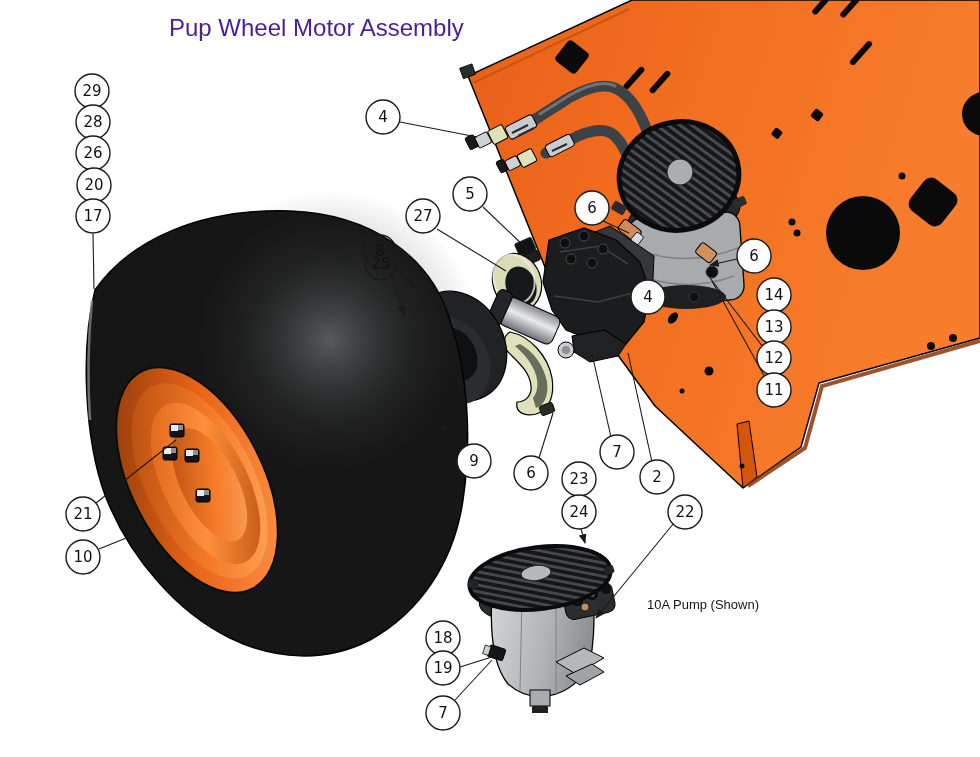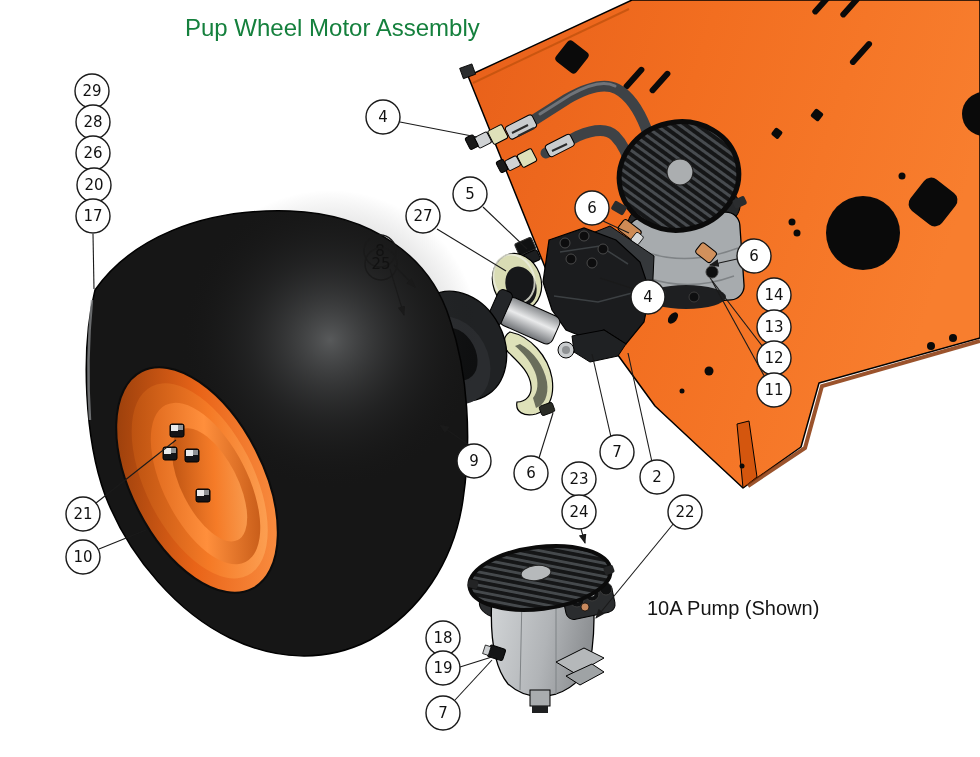--- a/index.html
+++ b/index.html
@@ -1,21 +1,21 @@
 <!DOCTYPE html>
 <html><head>
 <meta charset="utf-8">
 <style>
   html,body{margin:0;padding:0;background:#fff;}
   .stage{position:relative;width:980px;height:757px;background:#fff;overflow:hidden;
          font-family:"Liberation Sans",sans-serif;}
   .stage svg{position:absolute;left:0;top:0;}
-  .diagram-title{position:absolute;left:169px;top:14px;font-size:24px;color:#15803d;
-                 font-family:"Liberation Sans",sans-serif;white-space:nowrap;margin-left:16px;}
-  .pump-caption{position:absolute;left:647px;top:597px;font-size:20px;color:#151515;
+  .diagram-title{position:absolute;left:169px;top:14px;font-size:24px;color:#4c1d95;
+                 font-family:"Liberation Sans",sans-serif;white-space:nowrap;}
+  .pump-caption{position:absolute;left:647px;top:597px;font-size:13px;color:#151515;
                 font-family:"Liberation Sans",sans-serif;white-space:nowrap;}
   .leader{fill:none;stroke:#1a1a1a;stroke-width:1.1;}
   .balloon{fill:#ffffff;stroke:#1a1a1a;stroke-width:1.4;}
   .balloon.hollow{fill-opacity:0;}
   .balloon-num{font-family:"DejaVu Sans",sans-serif;font-size:15px;fill:#111;text-anchor:middle;}
 </style>
 </head>
 <body>
 
 <div class="stage">

